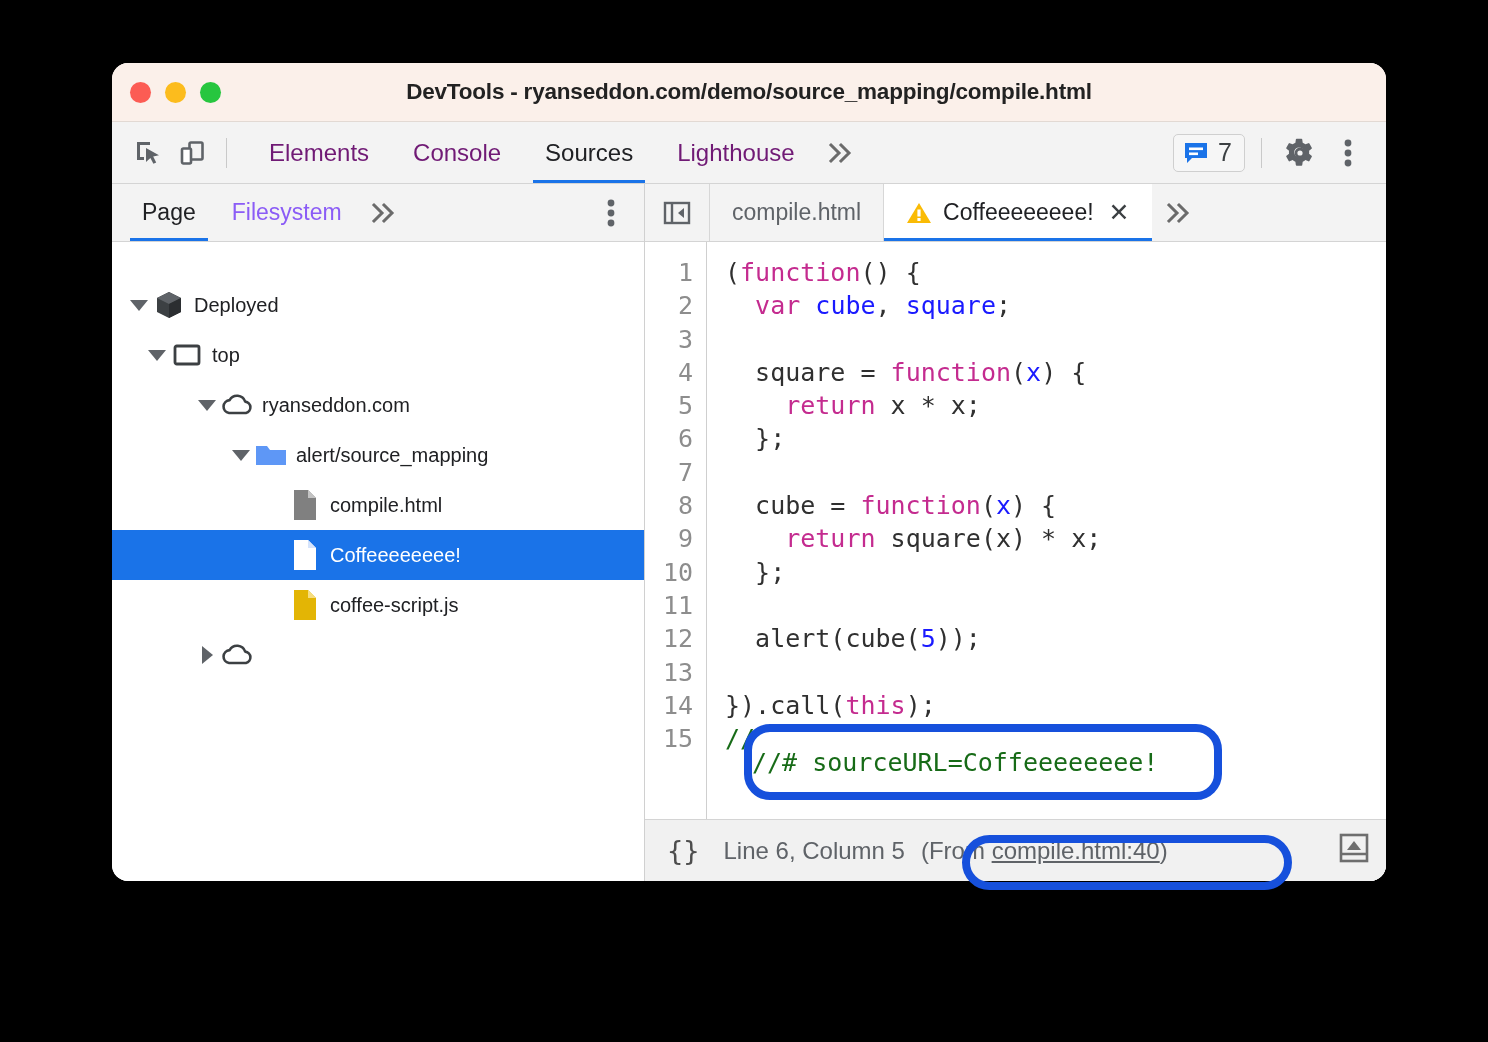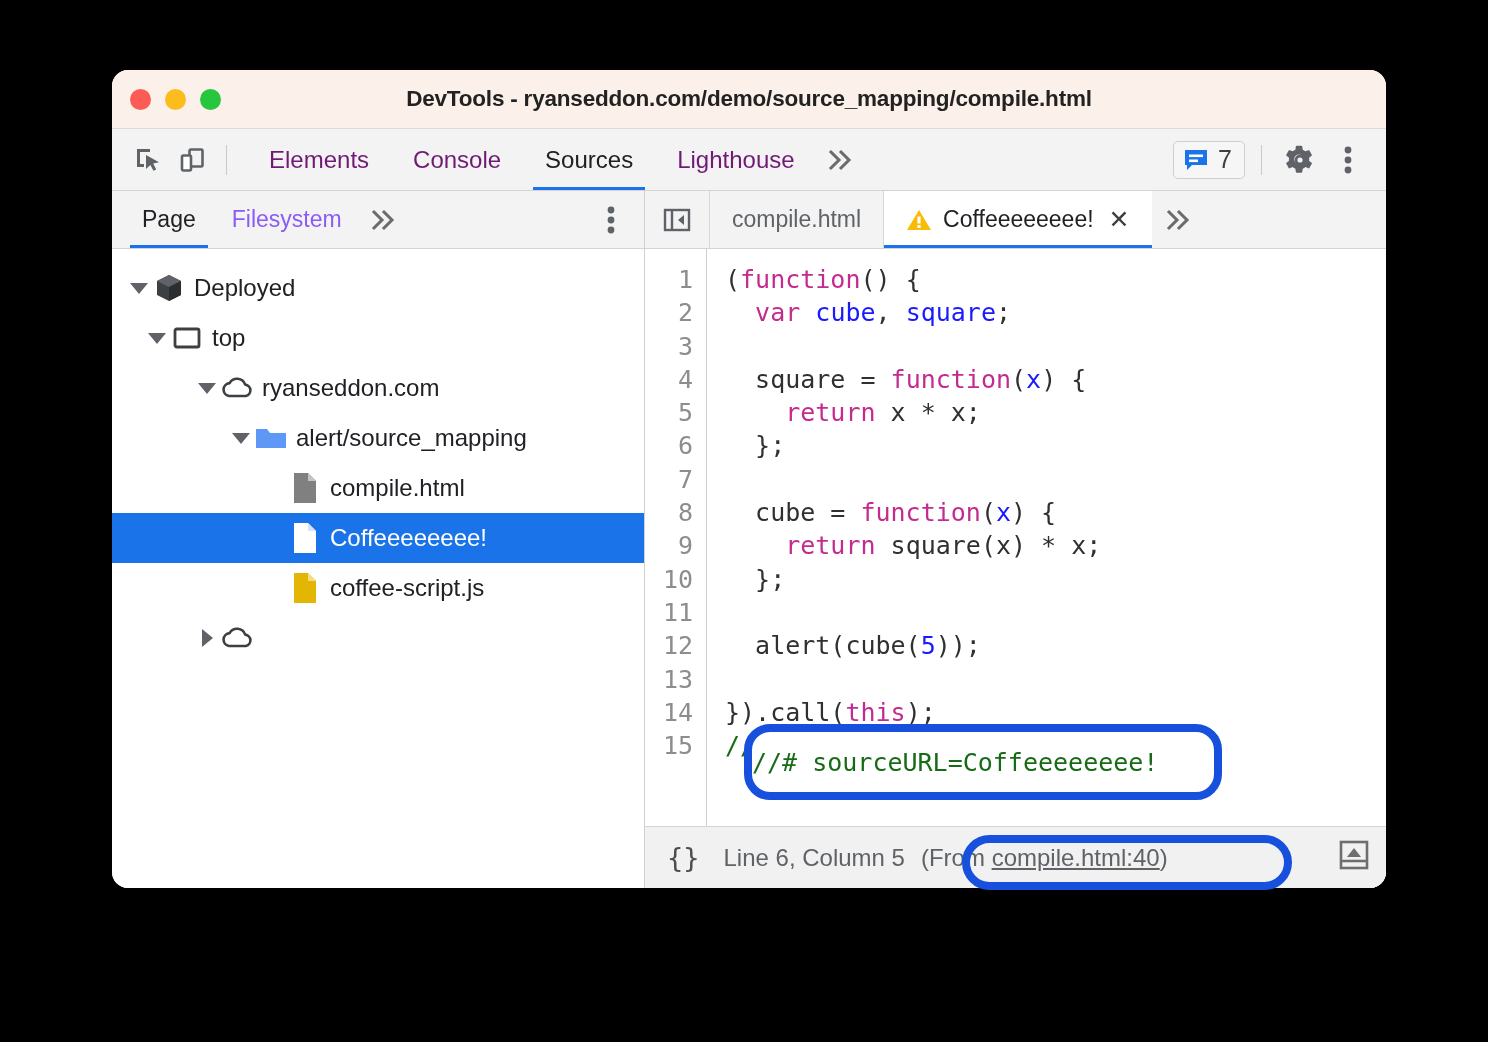--- a/index.html
+++ b/index.html
@@ -19,21 +19,21 @@
   .screen {
     position: relative;
     width: 1488px;
     height: 1042px;
     background: #000000;
   }
 
   .window {
     position: absolute;
     left: 112px;
-    top: 70px;
+    top: 63px;
     width: 1274px;
     height: 818px;
     border-radius: 16px;
     background: #ffffff;
     overflow: hidden;
     display: flex;
     flex-direction: column;
   }
 
   
@@ -151,20 +151,21 @@
 
   
   .navigator {
     width: 532px;
     flex: 0 0 532px;
     display: flex;
     flex-direction: column;
     border-right: 1px solid #d0d0d0;
     background: #ffffff;
     min-height: 0;
+    gap: 24px;
   }
   .nav-tabbar {
     height: 58px;
     flex: 0 0 58px;
     background: #f3f3f3;
     border-bottom: 1px solid #d4d4d4;
     display: flex;
     align-items: center;
     padding-left: 12px;
     box-sizing: border-box;
@@ -191,21 +192,21 @@
     margin-left: auto;
     margin-right: 12px;
     width: 42px; height: 42px;
     display: flex; align-items: center; justify-content: center;
   }
 
   .tree {
     flex: 1 1 auto;
     overflow: hidden;
     padding-top: 14px;
-    font-size: 24px;
+    font-size: 20px;
     color: #202124;
   }
   .tree-row {
     display: flex;
     align-items: center;
     height: 50px;
     white-space: nowrap;
   }
   .tree-row.selected {
     background: #1a73e8;

